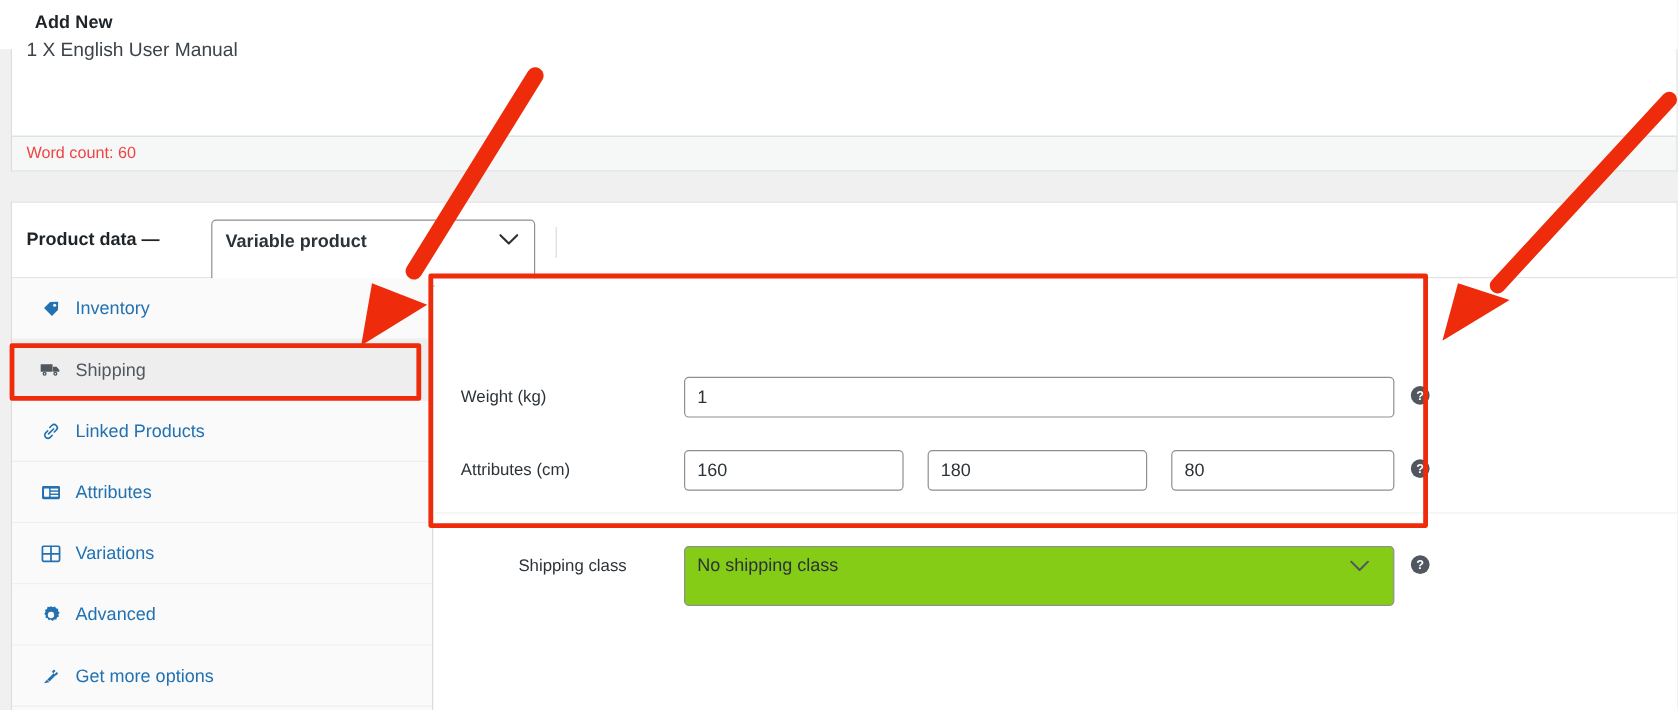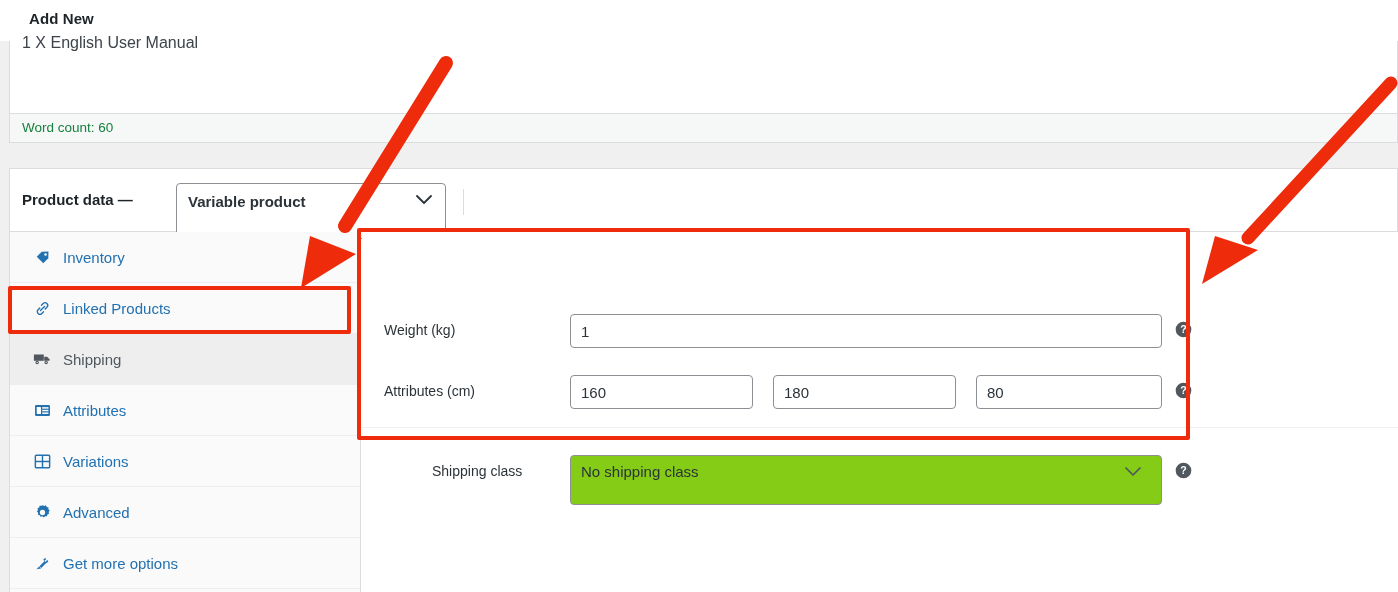--- a/index.html
+++ b/index.html
@@ -53,21 +53,21 @@
   
   .wordcount-bar {
     position: absolute; left: 9px; top: 113px;
     width: 1389px; height: 30px;
     background: #f6f7f7;
     border: 1px solid #dcdcde;
     border-bottom-color: #dcdcde;
   }
   .wordcount-text {
     position: absolute; left: 12px; top: 6px;
-    font-size: 13.5px; color: #15803d;
+    font-size: 13.5px; color: #ef4444;
   }
 
   
   .gap-strip {
     position: absolute; left: 0; top: 143px;
     width: 1398px; height: 25px;
     background: #f0f0f1;
   }
 
   
@@ -256,47 +256,47 @@
       <div class="tab-item">
         <span class="tab-icon">
           <svg width="17" height="17" viewBox="0 0 20 20">
             <path d="M3.2 9.1 L9.1 3.2 L17 3 L16.8 10.9 L10.9 16.8 Z" fill="#2271b1"></path>
             <circle cx="13.6" cy="6.4" r="1.5" fill="#ffffff"></circle>
           </svg>
         </span>
         <span class="tab-label">Inventory</span>
       </div>
 
-      <div class="tab-item">
-        <span class="tab-icon">
-          <svg width="17" height="17" viewBox="0 0 20 20">
-            <path d="M7.6 12.4 L12.4 7.6" stroke="#2271b1" stroke-width="1.6" stroke-linecap="round" fill="none"></path>
-            <path d="M11.2 13.8 L9.2 15.8 a3.1 3.1 0 0 1 -4.4 -4.4 L6.8 9.4" stroke="#2271b1" stroke-width="1.6" fill="none" stroke-linecap="round"></path>
-            <path d="M8.8 6.2 L10.8 4.2 a3.1 3.1 0 0 1 4.4 4.4 L13.2 10.6" stroke="#2271b1" stroke-width="1.6" fill="none" stroke-linecap="round"></path>
-          </svg>
-        </span>
-        <span class="tab-label">Linked Products</span>
-      </div>
-
       <div class="tab-item active">
         <span class="tab-icon">
           <svg width="18" height="16" viewBox="0 0 20 16">
             <path d="M1 3 h11 v7 h-11 z" fill="#50575e"></path>
             <path d="M12.4 5.4 h3.3 l2.6 2.9 v1.7 h-5.9 z" fill="#50575e"></path>
             <circle cx="4.6" cy="11.8" r="1.9" fill="#50575e"></circle>
             <circle cx="14.6" cy="11.8" r="1.9" fill="#50575e"></circle>
             <circle cx="4.6" cy="11.8" r="0.7" fill="#eeeeee"></circle>
             <circle cx="14.6" cy="11.8" r="0.7" fill="#eeeeee"></circle>
           </svg>
         </span>
         <span class="tab-label">Shipping</span>
       </div>
 
       <div class="tab-item">
         <span class="tab-icon">
+          <svg width="17" height="17" viewBox="0 0 20 20">
+            <path d="M7.6 12.4 L12.4 7.6" stroke="#2271b1" stroke-width="1.6" stroke-linecap="round" fill="none"></path>
+            <path d="M11.2 13.8 L9.2 15.8 a3.1 3.1 0 0 1 -4.4 -4.4 L6.8 9.4" stroke="#2271b1" stroke-width="1.6" fill="none" stroke-linecap="round"></path>
+            <path d="M8.8 6.2 L10.8 4.2 a3.1 3.1 0 0 1 4.4 4.4 L13.2 10.6" stroke="#2271b1" stroke-width="1.6" fill="none" stroke-linecap="round"></path>
+          </svg>
+        </span>
+        <span class="tab-label">Linked Products</span>
+      </div>
+
+      <div class="tab-item">
+        <span class="tab-icon">
           <svg width="17" height="15" viewBox="0 0 20 17">
             <rect x="1.2" y="2" width="17.6" height="13" rx="1.4" fill="#2271b1"></rect>
             <rect x="3.2" y="4.4" width="5" height="8.2" rx="0.7" fill="#ffffff"></rect>
             <rect x="9.6" y="4.6" width="7.4" height="1.7" fill="#ffffff"></rect>
             <rect x="9.6" y="7.7" width="7.4" height="1.7" fill="#ffffff"></rect>
             <rect x="9.6" y="10.8" width="7.4" height="1.7" fill="#ffffff"></rect>
           </svg>
         </span>
         <span class="tab-label">Attributes</span>
       </div>

